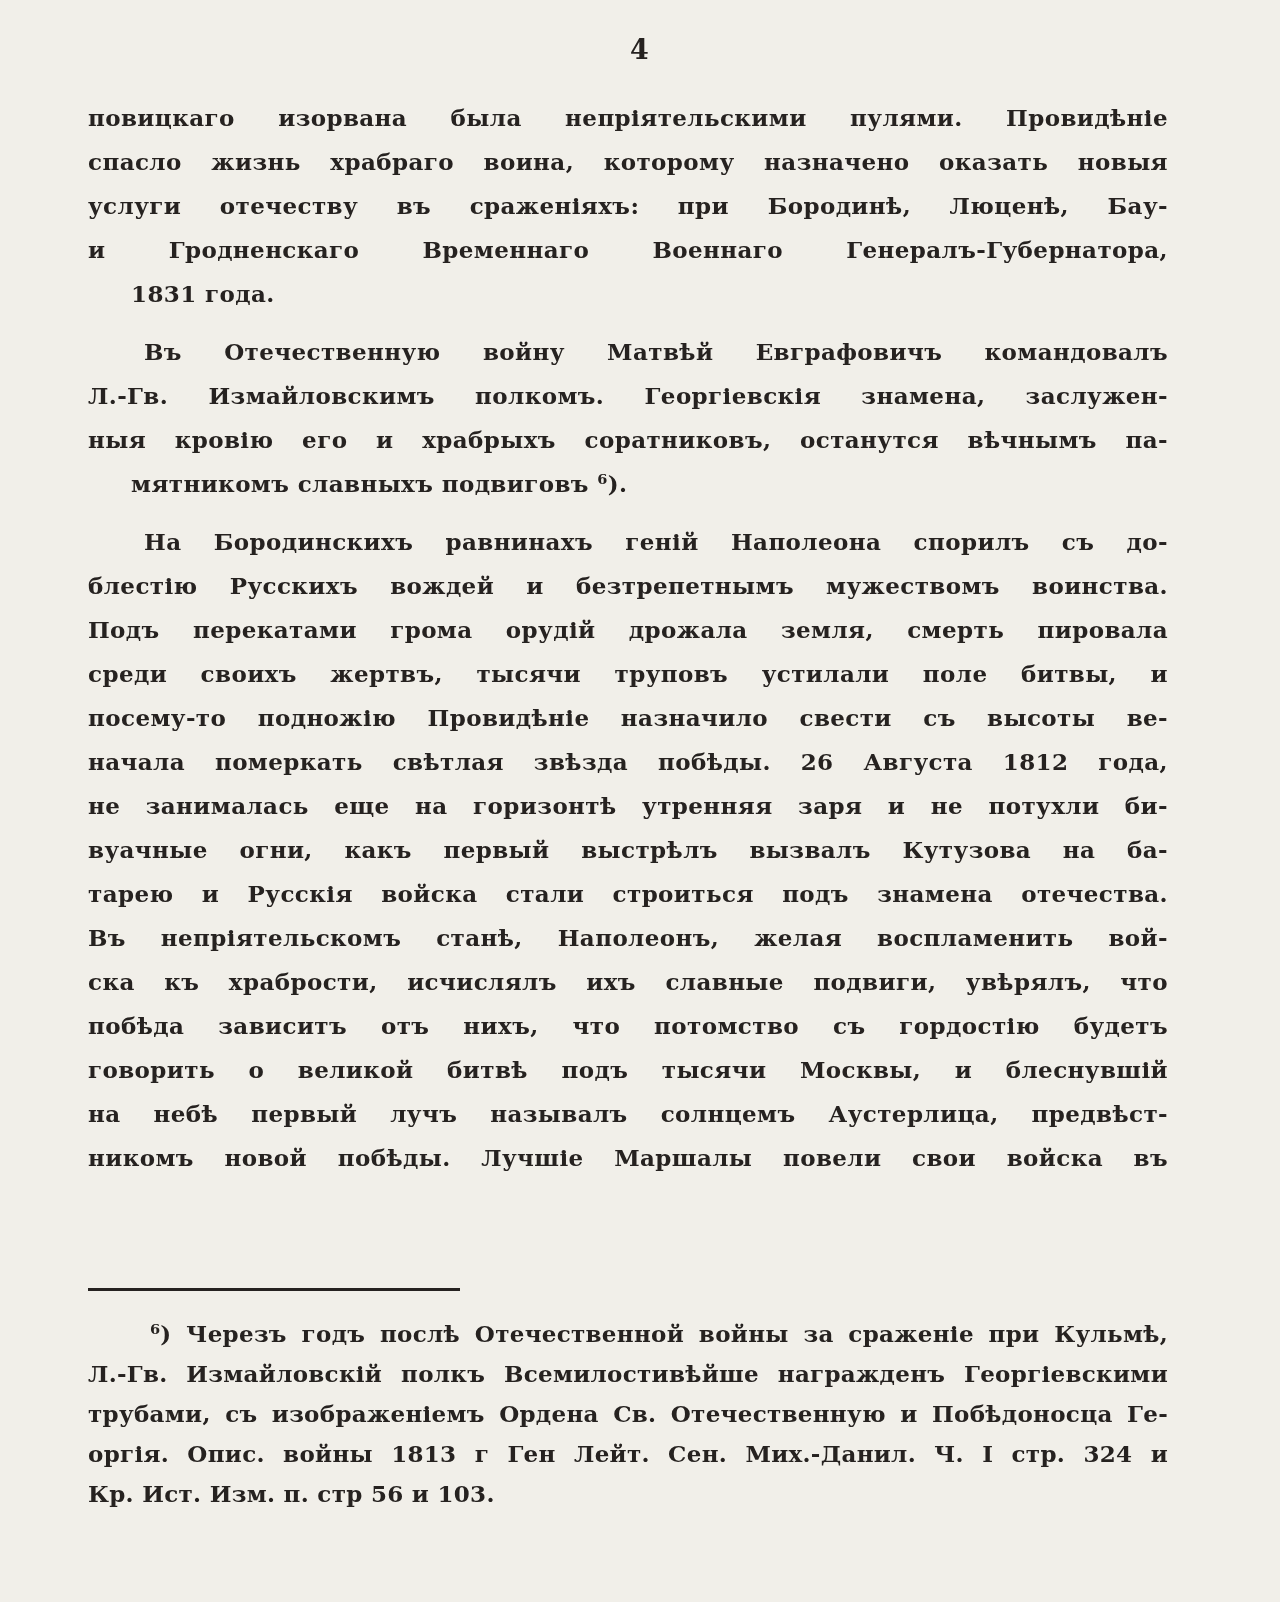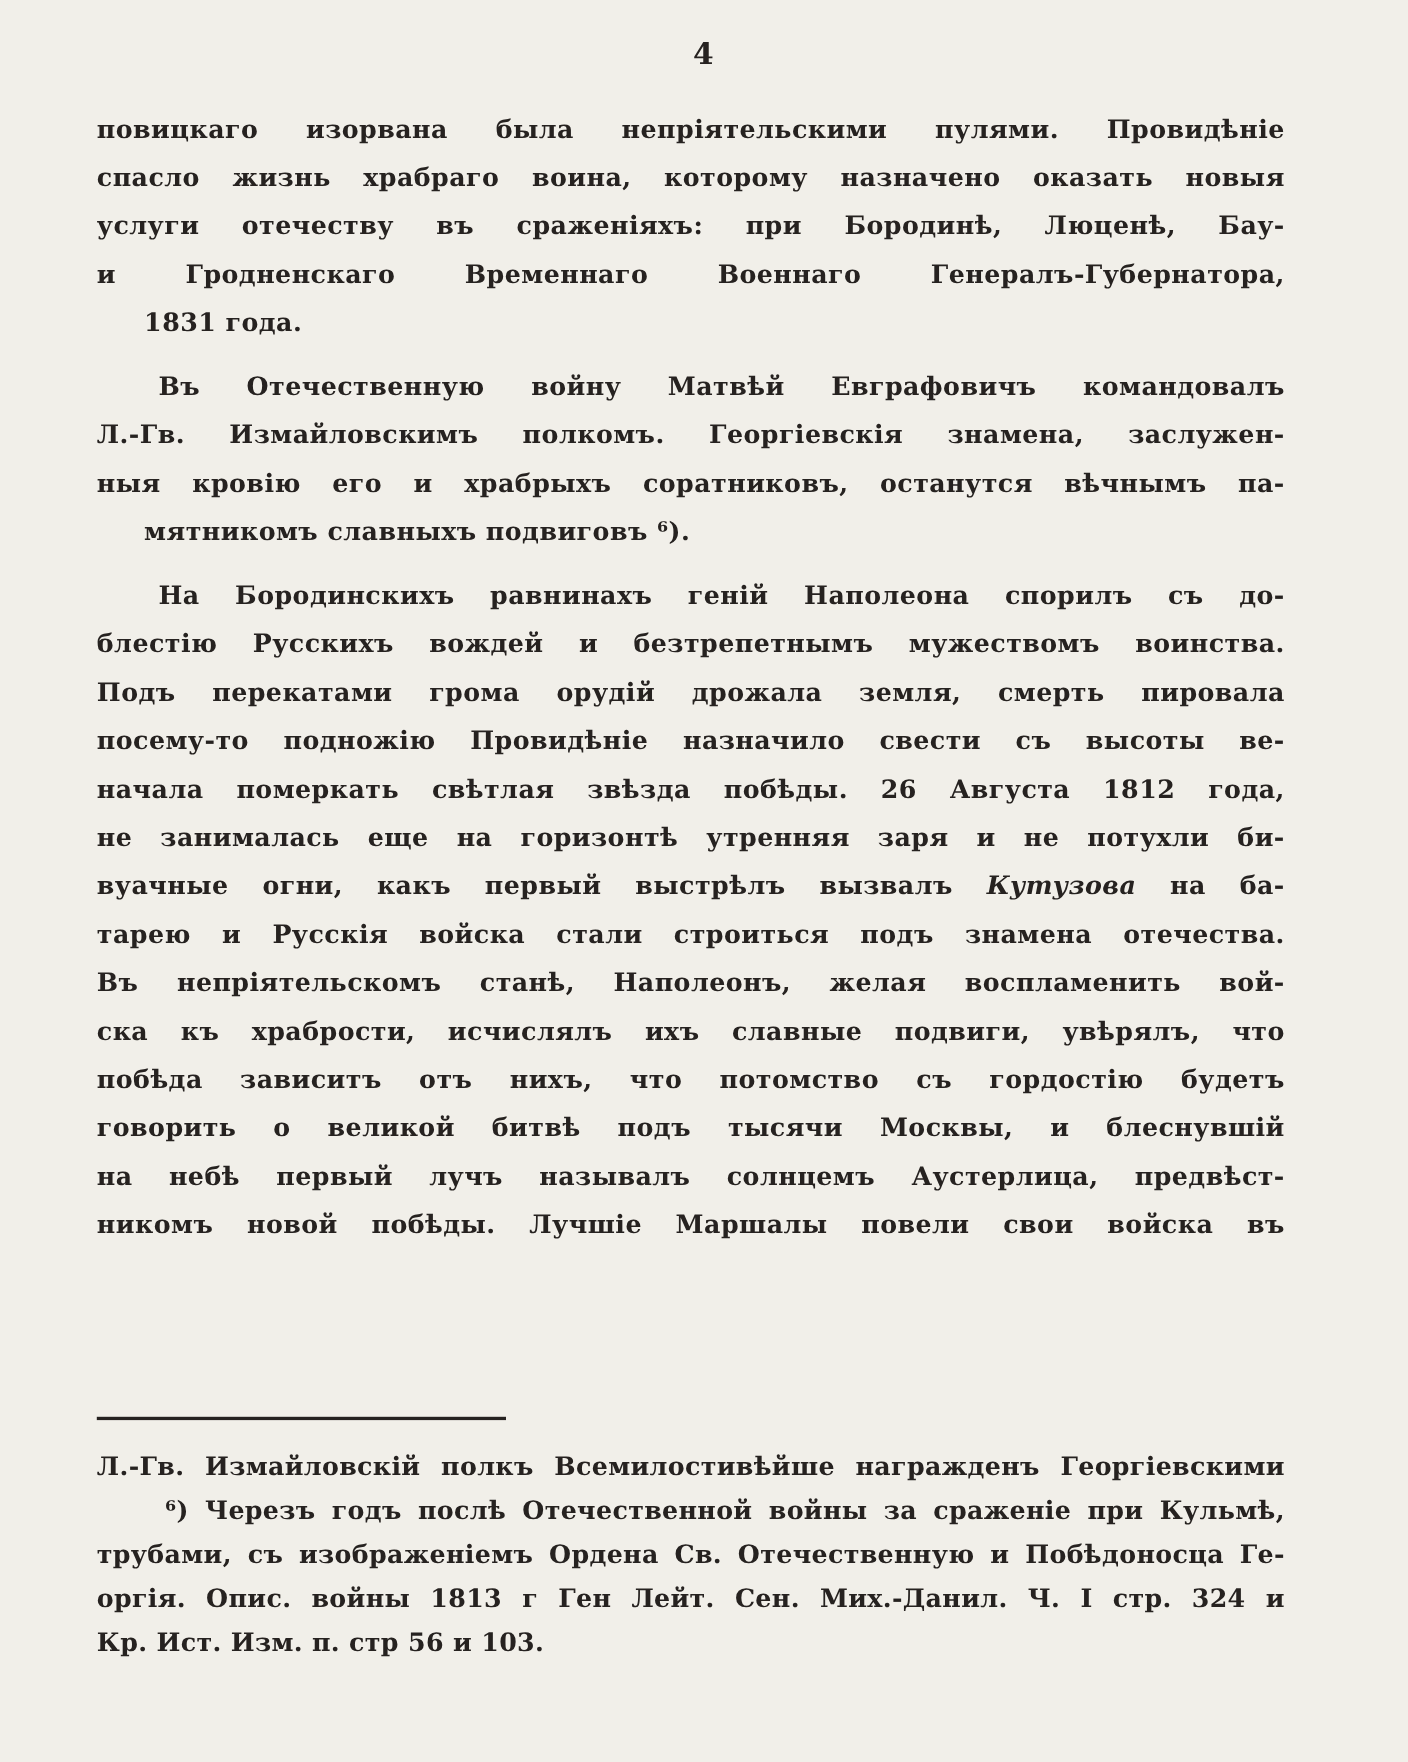--- a/index.html
+++ b/index.html
@@ -40,21 +40,21 @@
     letter-spacing: 0.4px;
     text-align: justify;
     text-align-last: justify;
     white-space: nowrap;
   }
   .line.short { text-align-last: left; white-space: normal; margin-left: 43px; }
   .line.indent { text-indent: 56px; }
 
   .paragraph.spaced { margin-top: 14px; }
 
-  .italic { font-style: italic; }
+  .italic { }
 
   .footnote-rule {
     position: absolute;
     top: 1288px;
     left: 88px;
     width: 372px;
     height: 3px;
     background: #262220;
   }
 
@@ -97,38 +97,39 @@
       <div class="line indent">Въ Отечественную войну Матвѣй Евграфовичъ командовалъ</div>
       <div class="line">Л.-Гв. Измайловскимъ полкомъ. Георгіевскія знамена, заслужен-</div>
       <div class="line">ныя кровію его и храбрыхъ соратниковъ, останутся вѣчнымъ па-</div>
       <div class="line short">мятникомъ славныхъ подвиговъ ⁶).</div>
     </div>
 
     <div class="paragraph spaced">
       <div class="line indent">На Бородинскихъ равнинахъ геній Наполеона спорилъ съ до-</div>
       <div class="line">блестію Русскихъ вождей и безтрепетнымъ мужествомъ воинства.</div>
       <div class="line">Подъ перекатами грома орудій дрожала земля, смерть пировала</div>
+      <div class="line">среди своихъ жертвъ, тысячи труповъ устилали поле битвы, и</div>
       <div class="line">посему-то подножію Провидѣніе назначило свести съ высоты ве-</div>
       <div class="line">начала померкать свѣтлая звѣзда побѣды. 26 Августа 1812 года,</div>
       <div class="line">не занималась еще на горизонтѣ утренняя заря и не потухли би-</div>
       <div class="line"><span>вуачные огни, какъ первый выстрѣлъ вызвалъ </span><span class="italic">Кутузова</span><span> на ба-</span></div>
       <div class="line">тарею и Русскія войска стали строиться подъ знамена отечества.</div>
       <div class="line">Въ непріятельскомъ станѣ, Наполеонъ, желая воспламенить вой-</div>
       <div class="line">ска къ храбрости, исчислялъ ихъ славные подвиги, увѣрялъ, что</div>
       <div class="line">побѣда зависитъ отъ нихъ, что потомство съ гордостію будетъ</div>
       <div class="line">говорить о великой битвѣ подъ тысячи Москвы, и блеснувшій</div>
       <div class="line">на небѣ первый лучъ называлъ солнцемъ Аустерлица, предвѣст-</div>
       <div class="line">никомъ новой побѣды. Лучшіе Маршалы повели свои войска въ</div>
     </div>
 
   </div>
 
   <div class="footnote-rule"></div>
 
   <div class="footnote">
+    <div class="fline indent">⁶) Черезъ годъ послѣ Отечественной войны за сраженіе при Кульмѣ,</div>
     <div class="fline">Л.-Гв. Измайловскій полкъ Всемилостивѣйше награжденъ Георгіевскими</div>
-    <div class="fline indent">⁶) Черезъ годъ послѣ Отечественной войны за сраженіе при Кульмѣ,</div>
     <div class="fline">трубами, съ изображеніемъ Ордена Св. Отечественную и Побѣдоносца Ге-</div>
     <div class="fline">оргія. Опис. войны 1813 г Ген Лейт. Сен. Мих.-Данил. Ч. I стр. 324 и</div>
     <div class="fline short">Кр. Ист. Изм. п. стр 56 и 103.</div>
   </div>
 
 </div>
 
 </body></html>

